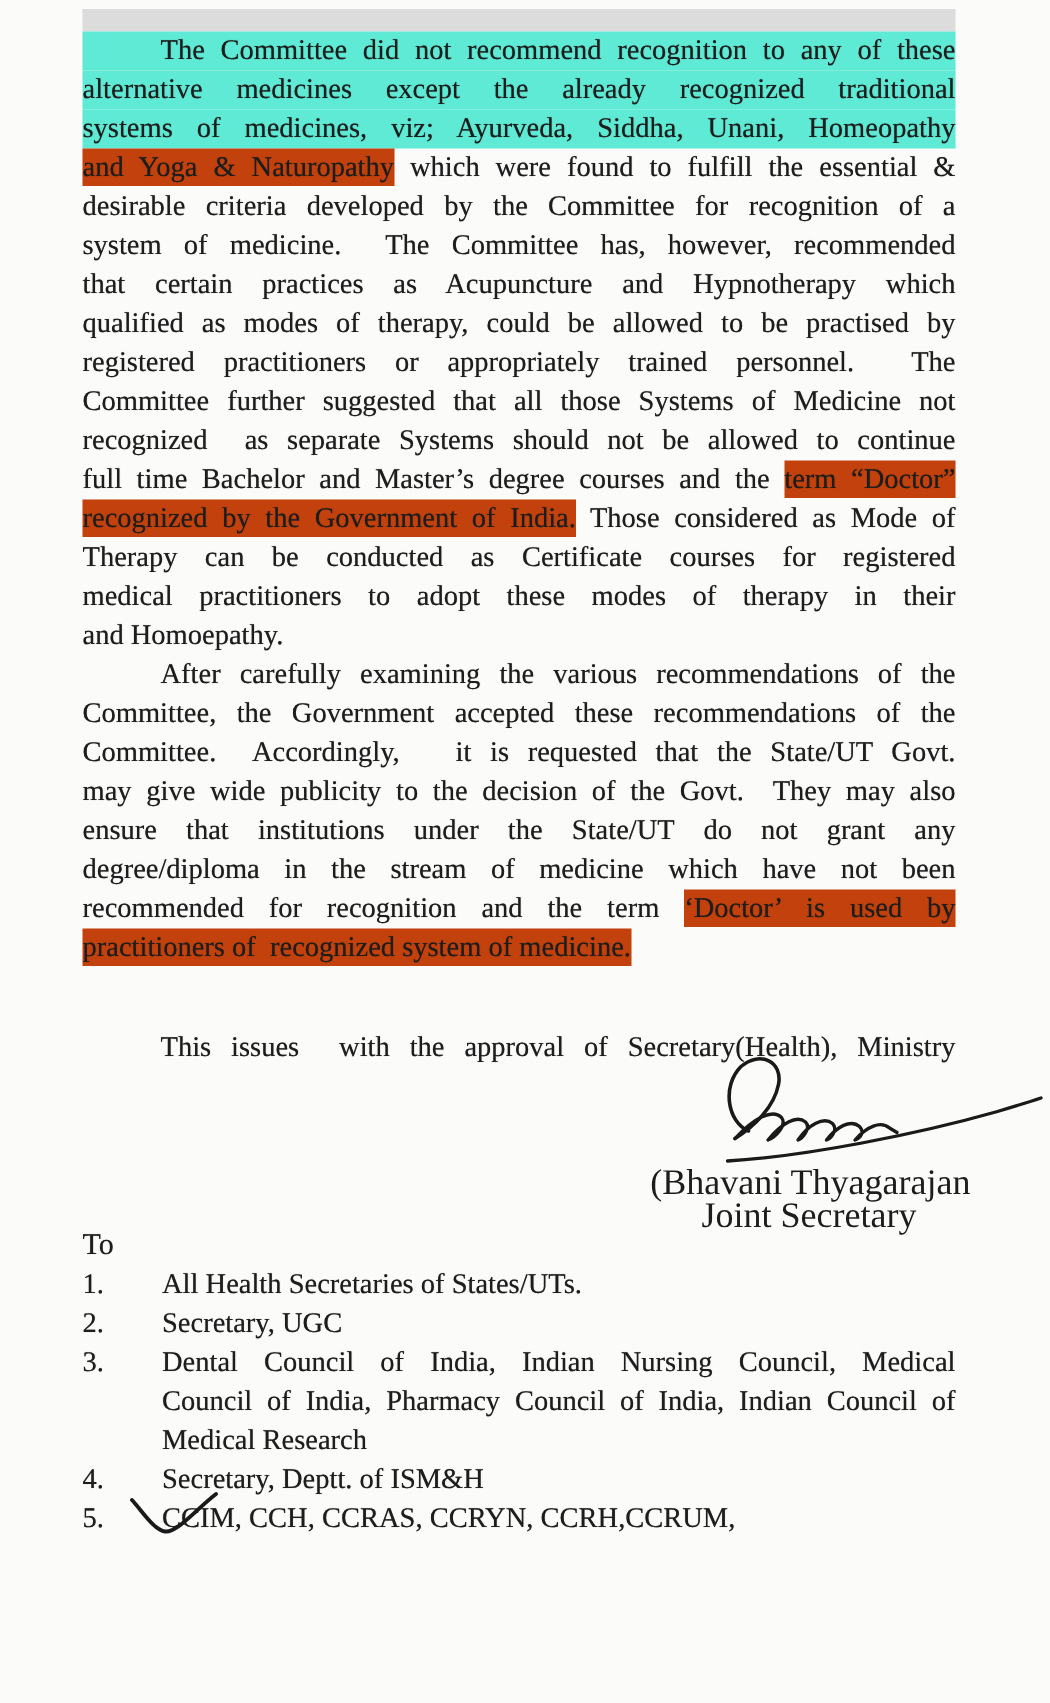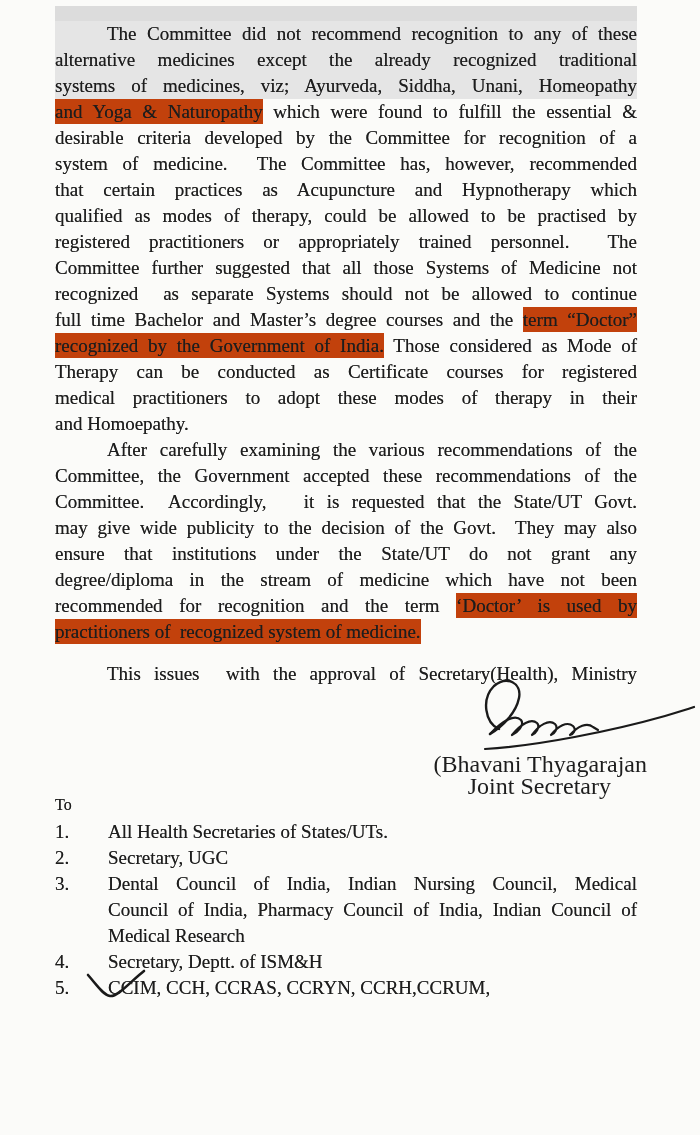--- a/index.html
+++ b/index.html
@@ -12,31 +12,31 @@
     overflow:hidden;
   }
   .textcol{position:absolute;left:55px;top:6px;width:582px}
   .line{
     font-size:19px;line-height:26px;
     white-space:pre-wrap;
     text-shadow:0 0 .5px rgba(30,30,30,.7);
   }
   .just{text-align:justify;text-align-last:justify;text-justify:inter-word}
   .indent{text-indent:52px}
-  .hl-line{background:#e5e5e5}
+  .hl-line{background:#5eead4}
   .hl{background:#c2410c;padding:2px 0}
   .hl-pad{height:15px;background:#dcdcdc}
   .para{margin:0}
   .para-2{}
-  .para-3{margin-top:16px}
+  .para-3{margin-top:41px}
   .sig{position:relative;height:104px}
   .sig-svg{position:absolute;top:-16px;right:-60px;width:270px;height:86px}
   .sig-name{position:absolute;top:64px;right:-10px;font-size:24px;white-space:nowrap}
   .sig-title{position:absolute;top:86px;right:26px;font-size:24px;white-space:nowrap}
-  .to-label{font-size:16px;line-height:28px;text-shadow:0 0 .5px rgba(30,30,30,.7)}
+  .to-label{font-size:20px;line-height:28px;text-shadow:0 0 .5px rgba(30,30,30,.7)}
   .ditem{display:flex;font-size:19px}
   .dnum{width:53px;flex:none;line-height:26px;text-shadow:0 0 .5px rgba(30,30,30,.7)}
   .dbody{flex:1;position:relative}
   .dline{line-height:26px;white-space:pre-wrap;text-shadow:0 0 .5px rgba(30,30,30,.7)}
   .dline.just{text-align:justify;text-align-last:justify}
   .tick-svg{position:absolute;left:-24px;top:-7px;width:64px;height:36px}
   svg path{fill:none;stroke:#1a1a1a;stroke-linecap:round;stroke-linejoin:round}
 </style>
 </head>
 <body>

